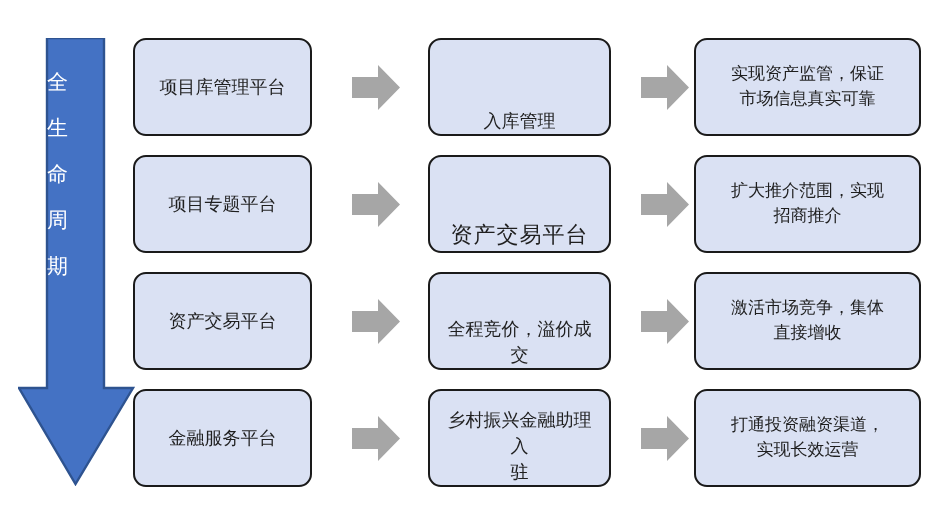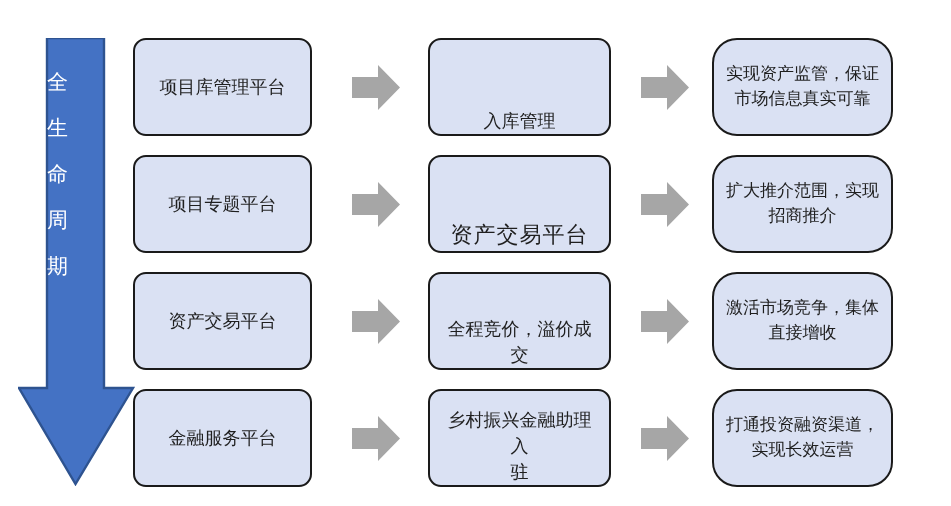--- a/index.html
+++ b/index.html
@@ -71,21 +71,21 @@
   }
   .node .txt {
     display: block;
     padding: 0 10px;
     line-height: 1.45;
     white-space: pre-line;
   }
 
   .node.c0 { left: 133px; width: 179px; }
   .node.c1 { left: 428px; width: 183px; align-items: flex-end; }
-  .node.c2 { left: 712px; width: 181px; border-radius: 25px; }
+  .node.c2 { left: 694px; width: 227px; }
 
   .node.c0 .txt { font-size: 18px; }
   .node.c1 .txt { font-size: 18px; }
   .node.c2 .txt { font-size: 17px; }
 
   
   .node.c1.big .txt { font-size: 22px; letter-spacing: 1px; }
 
   
   .conn {

